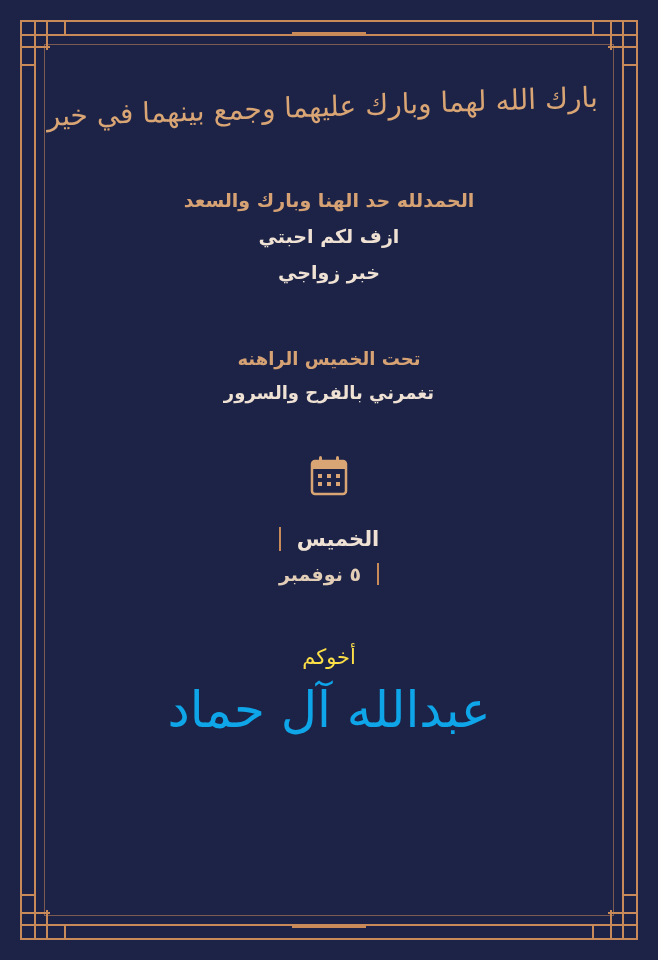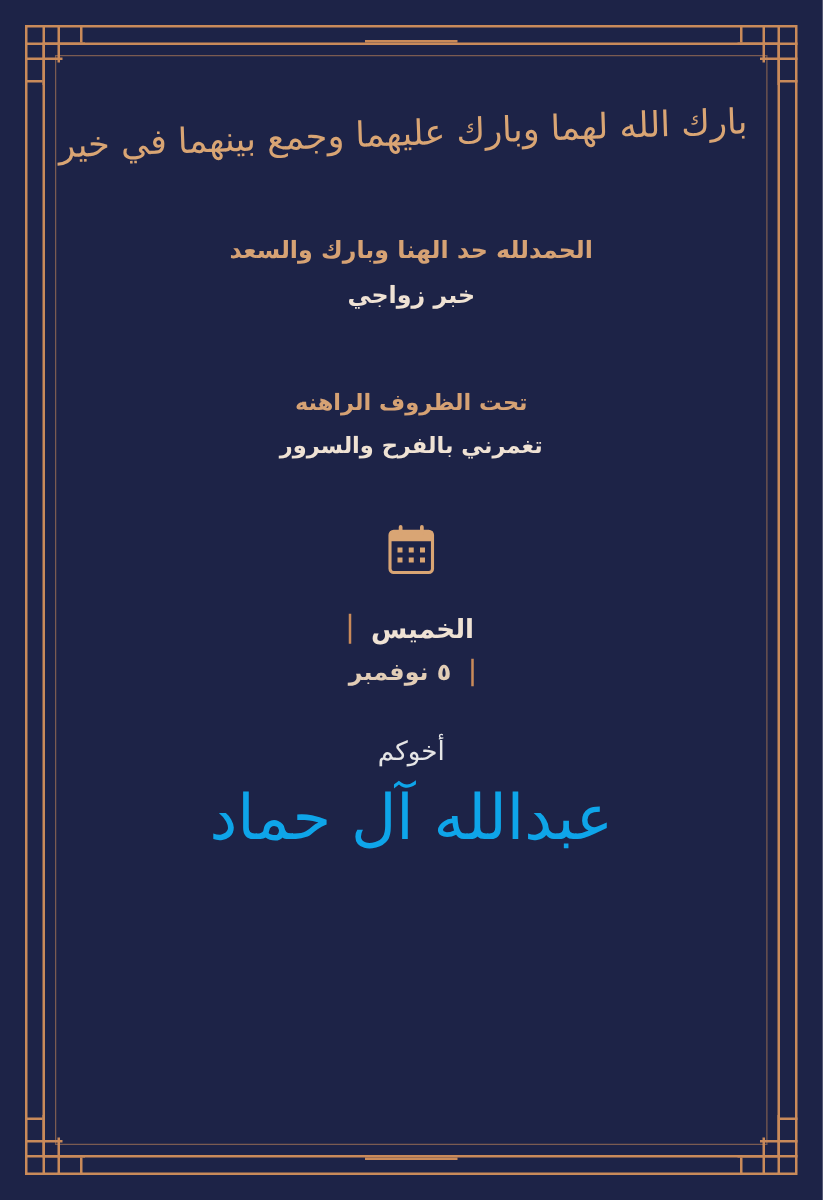--- a/index.html
+++ b/index.html
@@ -171,22 +171,22 @@
     font-weight: bold;
   }
   .date-row-2 .sep {
     width: 2px;
     height: 22px;
     background: #c98a5a;
     display: inline-block;
   }
 
   .from-label {
-    margin-top: 40px;
-    color: #e5e5e5;
+    margin-top: 60px;
+    color: #fde047;
     font-size: 21px;
   }
   .signature {
     margin-top: 10px;
     color: #0ea5e9;
     font-size: 50px;
     line-height: 1.25;
     font-family: "DejaVu Sans", sans-serif;
     letter-spacing: -1px;
     white-space: nowrap;
@@ -236,25 +236,26 @@
 
   <div class="notch notch-top"></div>
   <div class="notch notch-bottom"></div>
 
   <div class="content">
 
     <div class="bismillah">بارك الله لهما وبارك عليهما وجمع بينهما في خير</div>
 
     <div class="block-1">
       <div class="line-gold">الحمدلله حد الهنا وبارك والسعد</div>
+      <div class="line-light">ازف لكم احبتي</div>
       <div class="line-light">خبر زواجي</div>
     </div>
 
     <div class="block-2">
-      <div class="line-gold">تحت الظروف الراهنه</div>
+      <div class="line-gold">تحت الخميس الراهنه</div>
       <div class="line-light">تغمرني بالفرح والسرور</div>
     </div>
 
     <div class="cal-wrap">
       <svg class="cal-icon" viewBox="0 0 40 42">
         <rect x="3" y="6" width="34" height="33" rx="3" ry="3" fill="none" stroke="#d9a574" stroke-width="2.5"></rect>
         <rect x="3" y="6" width="34" height="8" fill="#d9a574"></rect>
         <rect x="10" y="1" width="3" height="8" rx="1.5" fill="#d9a574"></rect>
         <rect x="27" y="1" width="3" height="8" rx="1.5" fill="#d9a574"></rect>
         <rect x="9" y="19" width="4" height="4" fill="#d9a574"></rect>

